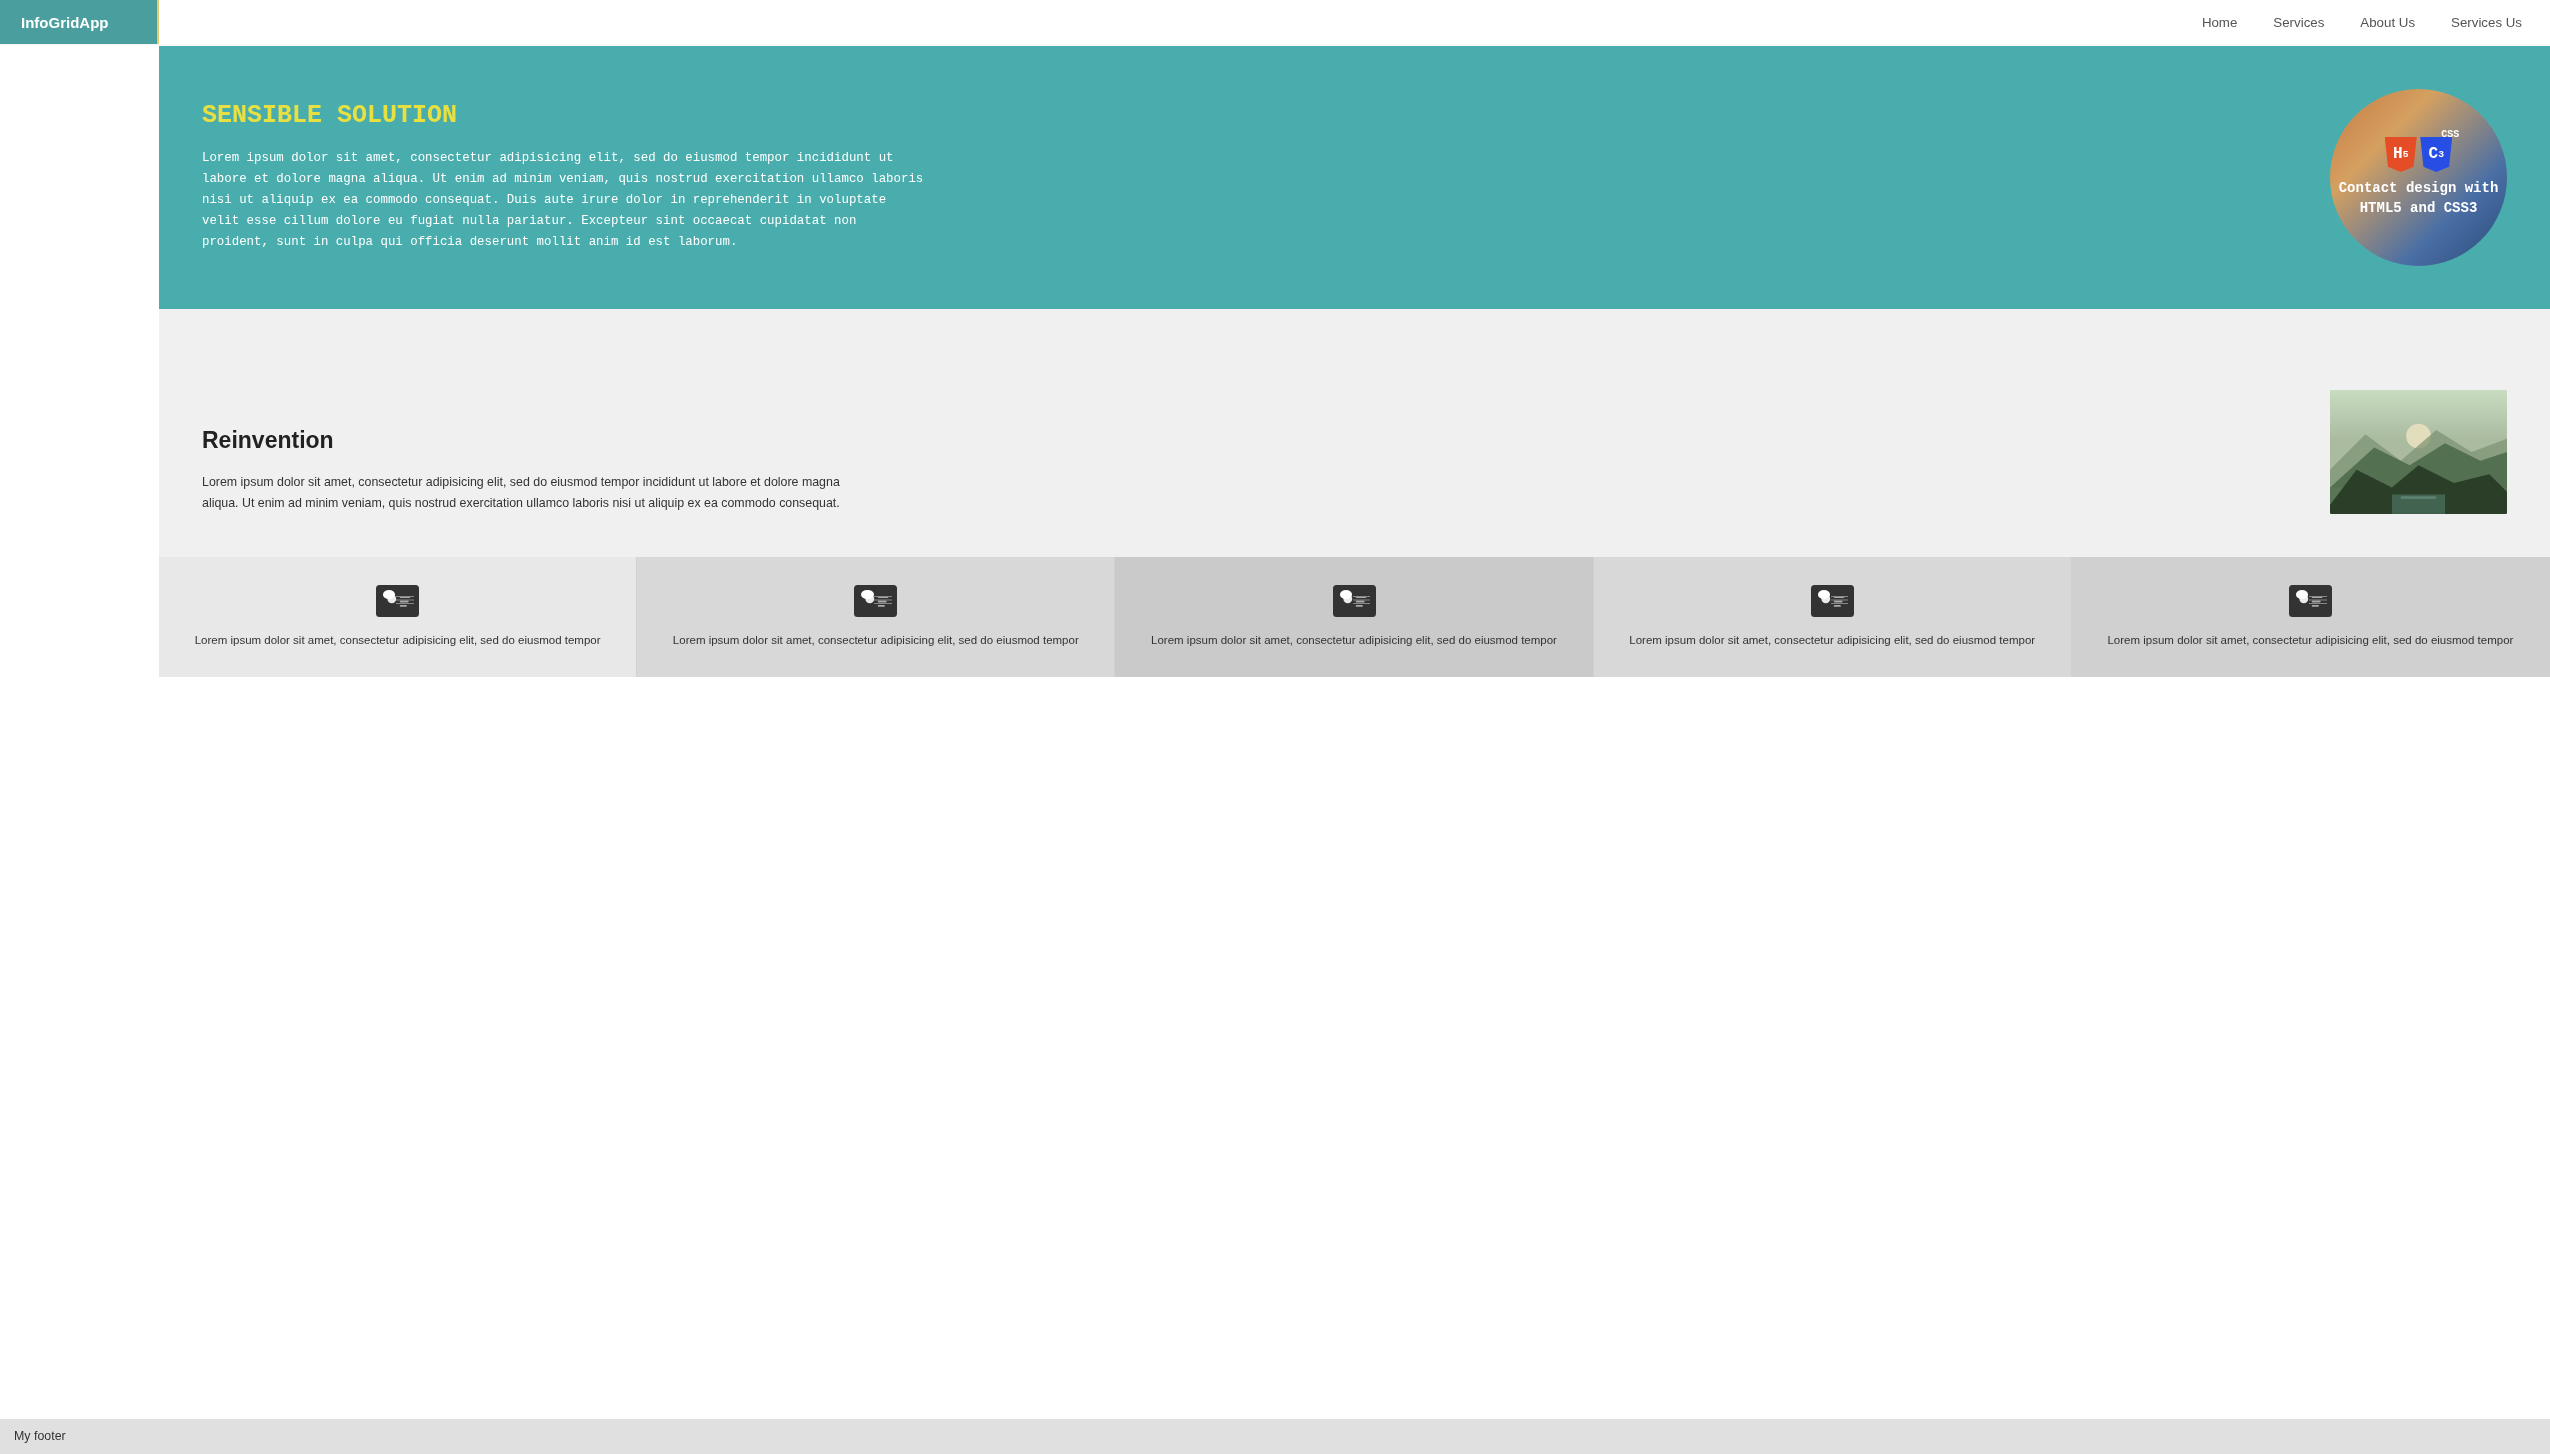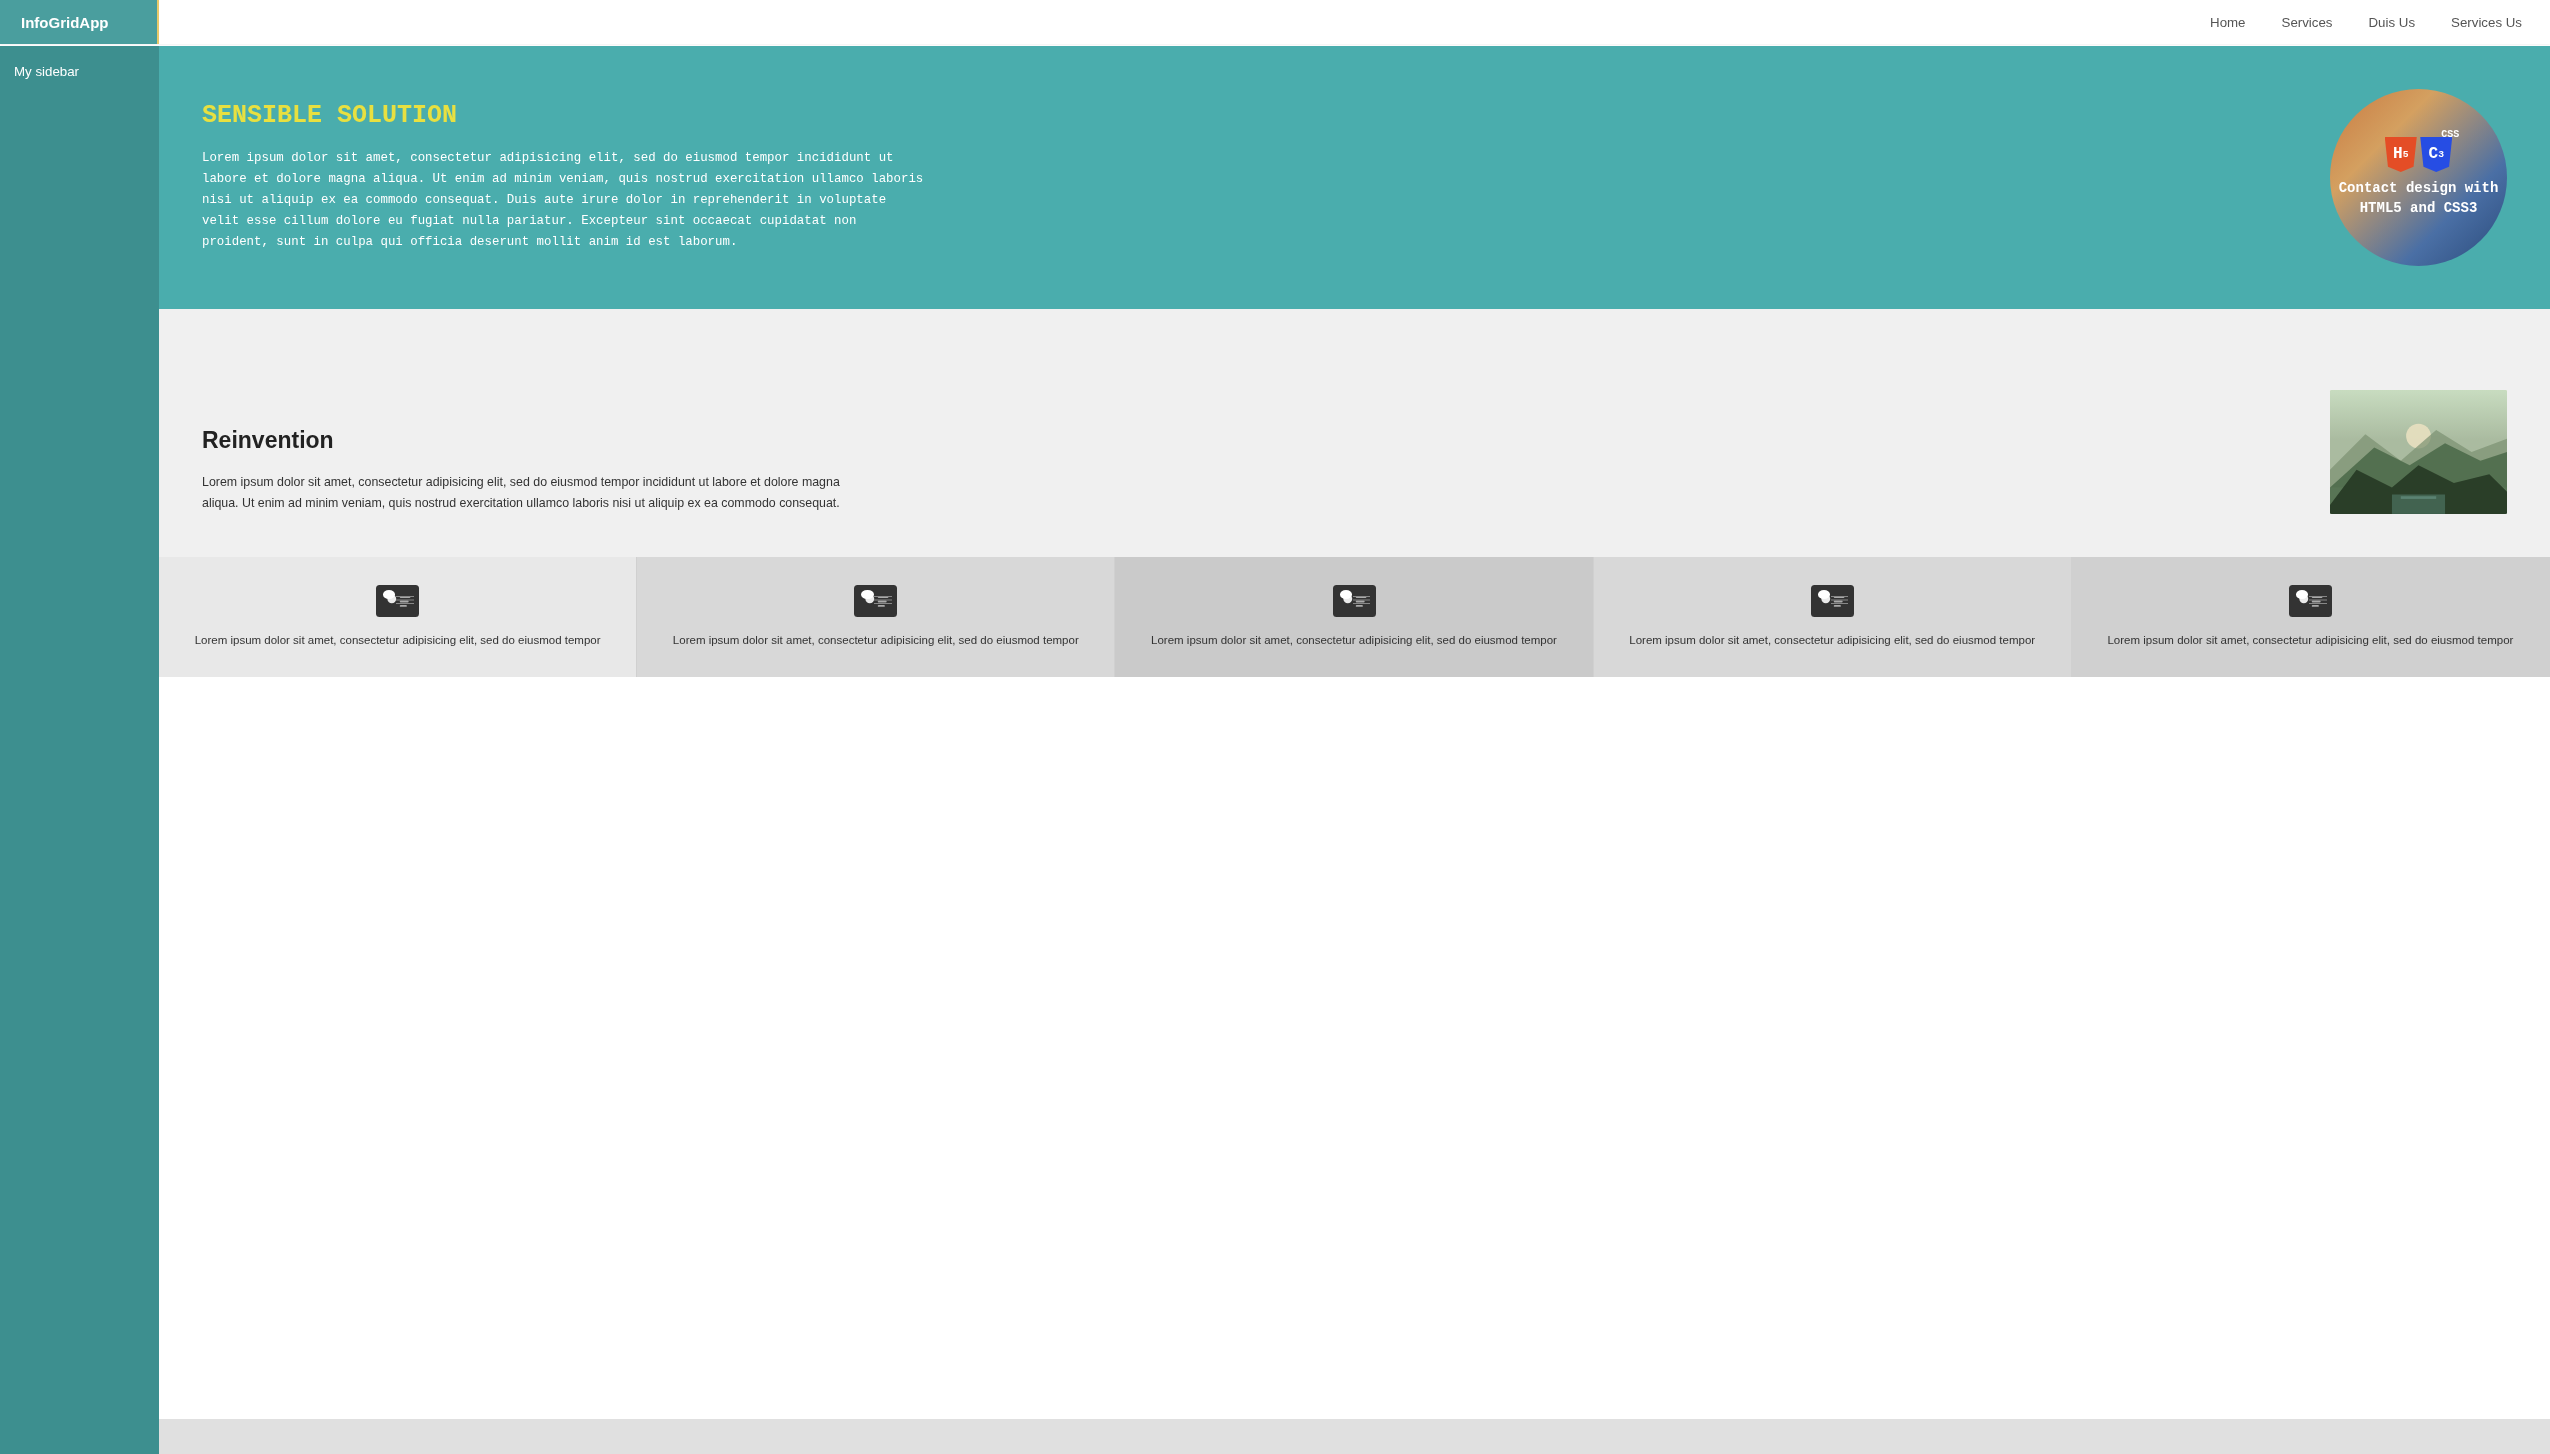--- a/index.html
+++ b/index.html
@@ -239,28 +239,25 @@
 </head>
 <body>
 
 <div class="page-wrapper">
 
   <nav class="navbar">
     <div class="navbar-brand">InfoGridApp</div>
     <div class="navbar-nav">
       <a href="#">Home</a>
       <a href="#">Services</a>
-      <a href="#">Duis Us</a>
+      <a href="#">About Us</a>
       <a href="#">Services Us</a>
     </div>
   </nav>
 
-  <div class="sidebar">
-    <span>My sidebar</span>
-  </div>
 
   <div class="main-content">
 
     <section class="hero-section">
       <div class="hero-text">
         <h1 class="hero-title">SENSIBLE SOLUTION</h1>
         <p class="hero-body">Lorem ipsum dolor sit amet, consectetur adipisicing elit, sed do eiusmod tempor incididunt ut labore et dolore magna aliqua. Ut enim ad minim veniam, quis nostrud exercitation ullamco laboris nisi ut aliquip ex ea commodo consequat. Duis aute irure dolor in reprehenderit in voluptate velit esse cillum dolore eu fugiat nulla pariatur. Excepteur sint occaecat cupidatat non proident, sunt in culpa qui officia deserunt mollit anim id est laborum.</p>
       </div>
       <div class="hero-image-container">
         <div class="html5-css3-badge">

